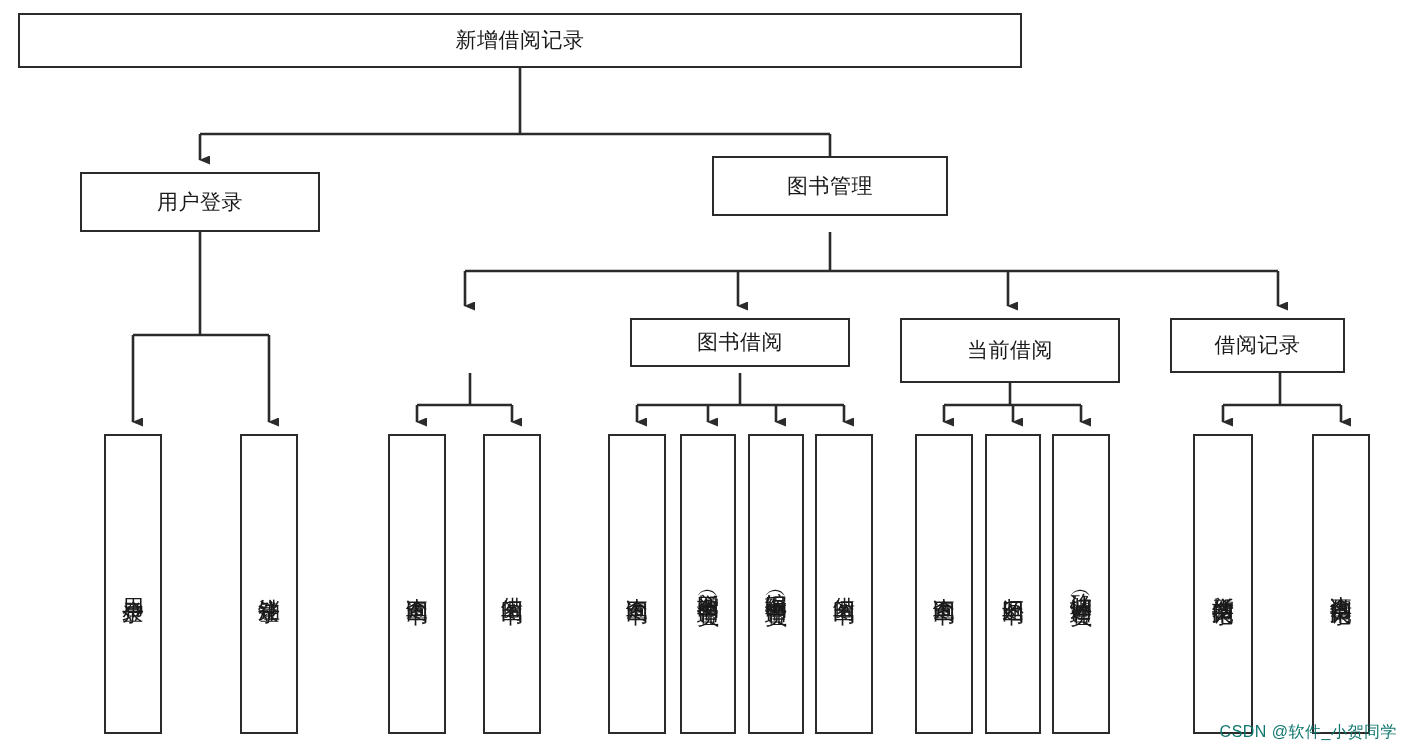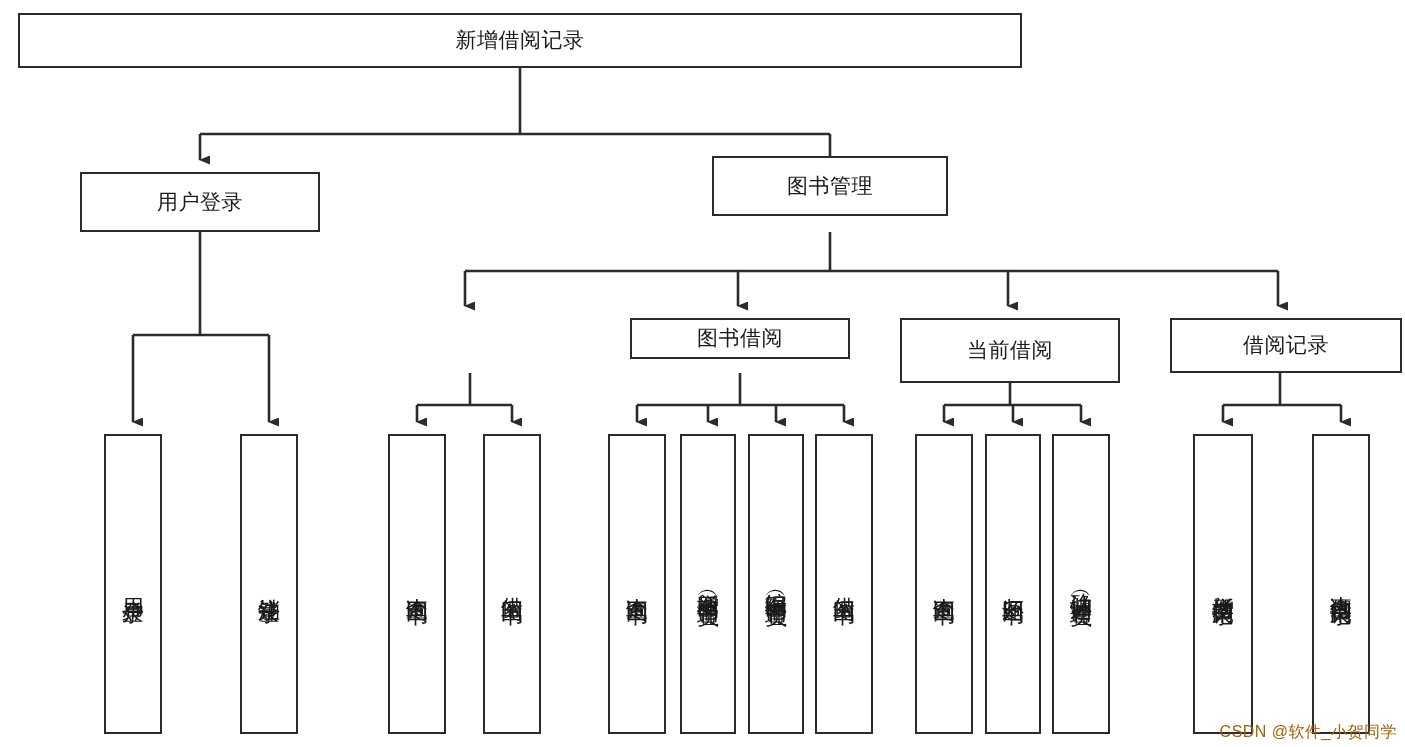--- a/index.html
+++ b/index.html
@@ -137,27 +137,27 @@
     <span class="label">新增借阅记录</span>
   </div>
 
   <div class="node horizontal" style="left: 80px; top: 172px; width: 240px; height: 60px; border-color: rgb(43, 43, 43); background: rgb(255, 255, 255); color: rgb(26, 26, 26);">
     <span class="label">用户登录</span>
   </div>
   <div class="node horizontal" style="left: 712px; top: 156px; width: 236px; height: 60px; border-color: rgb(43, 43, 43); background: rgb(255, 255, 255); color: rgb(26, 26, 26);">
     <span class="label">图书管理</span>
   </div>
 
-  <div class="node horizontal" style="left: 630px; top: 318px; width: 220px; height: 41px; border-color: rgb(43, 43, 43); background: rgb(255, 255, 255); color: rgb(26, 26, 26);">
+  <div class="node horizontal" style="left: 630px; top: 318px; width: 220px; height: 49px; border-color: rgb(43, 43, 43); background: rgb(255, 255, 255); color: rgb(26, 26, 26);">
     <span class="label">图书借阅</span>
   </div>
   <div class="node horizontal" style="left: 900px; top: 318px; width: 220px; height: 65px; border-color: rgb(43, 43, 43); background: rgb(255, 255, 255); color: rgb(26, 26, 26);">
     <span class="label">当前借阅</span>
   </div>
-  <div class="node horizontal" style="left: 1170px; top: 318px; width: 232px; height: 55px; border-color: rgb(43, 43, 43); background: rgb(255, 255, 255); color: rgb(26, 26, 26);">
+  <div class="node horizontal" style="left: 1170px; top: 318px; width: 175px; height: 55px; border-color: rgb(43, 43, 43); background: rgb(255, 255, 255); color: rgb(26, 26, 26);">
     <span class="label">借阅记录</span>
   </div>
 
   <div class="node vertical" style="left: 104px; top: 434px; width: 58px; height: 300px; border-color: rgb(43, 43, 43); background: rgb(255, 255, 255); color: rgb(26, 26, 26);">
     <span class="label">用户登录</span>
   </div>
   <div class="node vertical" style="left: 240px; top: 434px; width: 58px; height: 300px; border-color: rgb(43, 43, 43); background: rgb(255, 255, 255); color: rgb(26, 26, 26);">
     <span class="label">注销登录</span>
   </div>
   <div class="node vertical" style="left: 388px; top: 434px; width: 58px; height: 300px; border-color: rgb(43, 43, 43); background: rgb(255, 255, 255); color: rgb(26, 26, 26);">
@@ -187,14 +187,14 @@
   <div class="node vertical" style="left: 1052px; top: 434px; width: 58px; height: 300px; border-color: rgb(43, 43, 43); background: rgb(255, 255, 255); color: rgb(26, 26, 26);">
     <span class="label">确认归还（管理员）</span>
   </div>
   <div class="node vertical" style="left: 1193px; top: 434px; width: 60px; height: 300px; border-color: rgb(43, 43, 43); background: rgb(255, 255, 255); color: rgb(26, 26, 26);">
     <span class="label">新增借阅记录</span>
   </div>
   <div class="node vertical" style="left: 1312px; top: 434px; width: 58px; height: 300px; border-color: rgb(43, 43, 43); background: rgb(255, 255, 255); color: rgb(26, 26, 26);">
     <span class="label">查询借阅记录</span>
   </div>
 
-  <div id="watermark" style="color: #a16207;">CSDN @软件_小贺同学</div>
+  <div id="watermark" style="color: #0f766e;">CSDN @软件_小贺同学</div>
 </div>
 
 </body></html>

